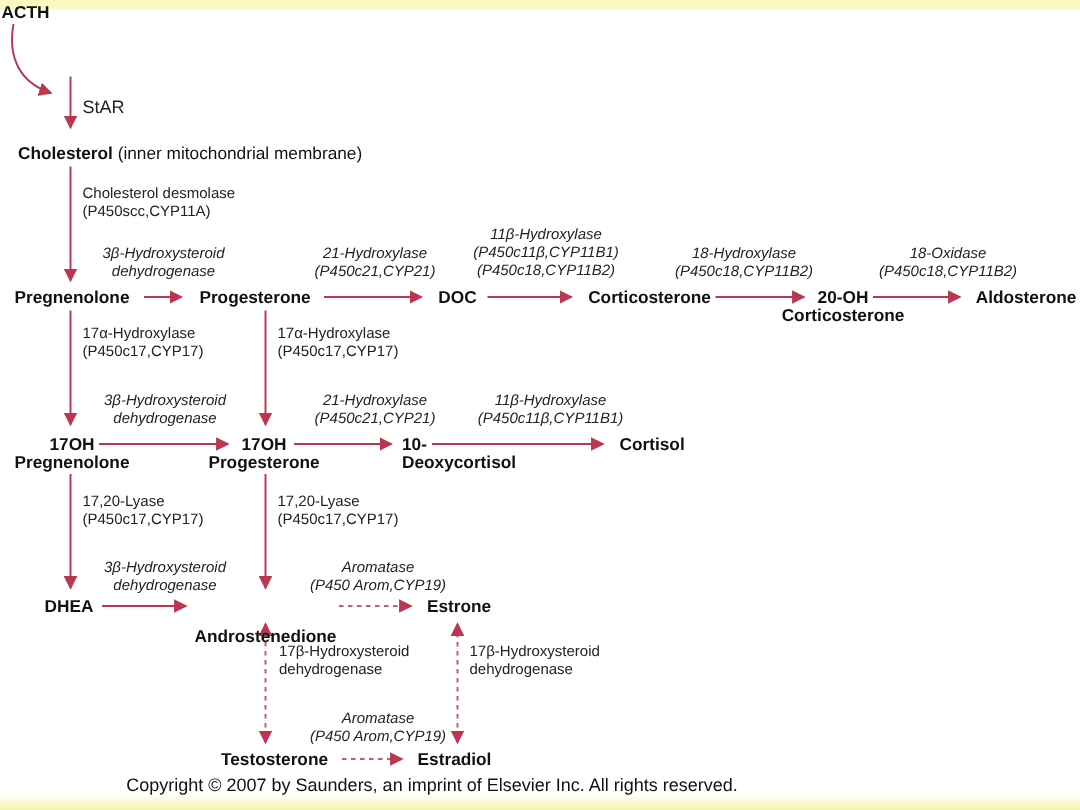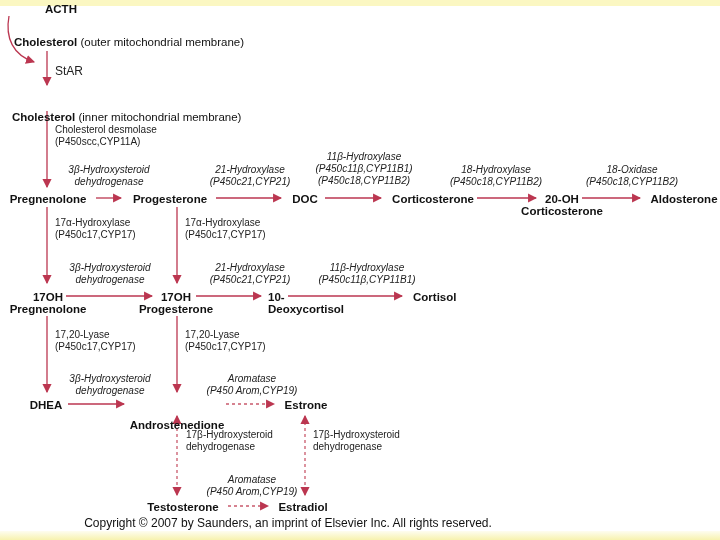--- a/index.html
+++ b/index.html
@@ -61,24 +61,23 @@
     <line class="arrow" x1="477" y1="198" x2="536" y2="198" marker-end="url(#ah)"></line>
     <line class="arrow" x1="582" y1="198" x2="640" y2="198" marker-end="url(#ah)"></line>
     <line class="arrow" x1="66" y1="296" x2="152" y2="296" marker-end="url(#ah)"></line>
     <line class="arrow" x1="196" y1="296" x2="261" y2="296" marker-end="url(#ah)"></line>
     <line class="arrow" x1="288" y1="296" x2="402" y2="296" marker-end="url(#ah)"></line>
     <line class="arrow" x1="68" y1="404" x2="124" y2="404" marker-end="url(#ah)"></line>
     <line class="arrow dashed" x1="226" y1="404" x2="274" y2="404" marker-end="url(#ah)"></line>
     <line class="arrow dashed" x1="228" y1="506" x2="268" y2="506" marker-end="url(#ah)"></line>
   </svg>
 
-  <div class="node" style="left:1px;top:3px;padding-left:44px;">ACTH</div>
-  <div class="node" style="left:14px;top:36px;"><span>Cholesterol</span><span class="plain"> (outer mitochondrial membrane)</span></div>
+  <div class="node" style="left:1px;top:3px;">ACTH</div>
   <div class="plainnode" style="left:55px;top:65px;">StAR</div>
-  <div class="node" style="left:12px;top:97px;margin-top:14px;"><span>Cholesterol</span><span class="plain"> (inner mitochondrial membrane)</span></div>
+  <div class="node" style="left:12px;top:97px;"><span>Cholesterol</span><span class="plain"> (inner mitochondrial membrane)</span></div>
 
   <div class="node center" style="left:48px;top:193px;">Pregnenolone</div>
   <div class="node center" style="left:170px;top:193px;">Progesterone</div>
   <div class="node center" style="left:305px;top:193px;">DOC</div>
   <div class="node center" style="left:433px;top:193px;">Corticosterone</div>
   <div class="node center" style="left:562px;top:193px;">
     <div>20-OH</div>
     <div>Corticosterone</div>
   </div>
   <div class="node center" style="left:684px;top:193px;">Aldosterone</div>

